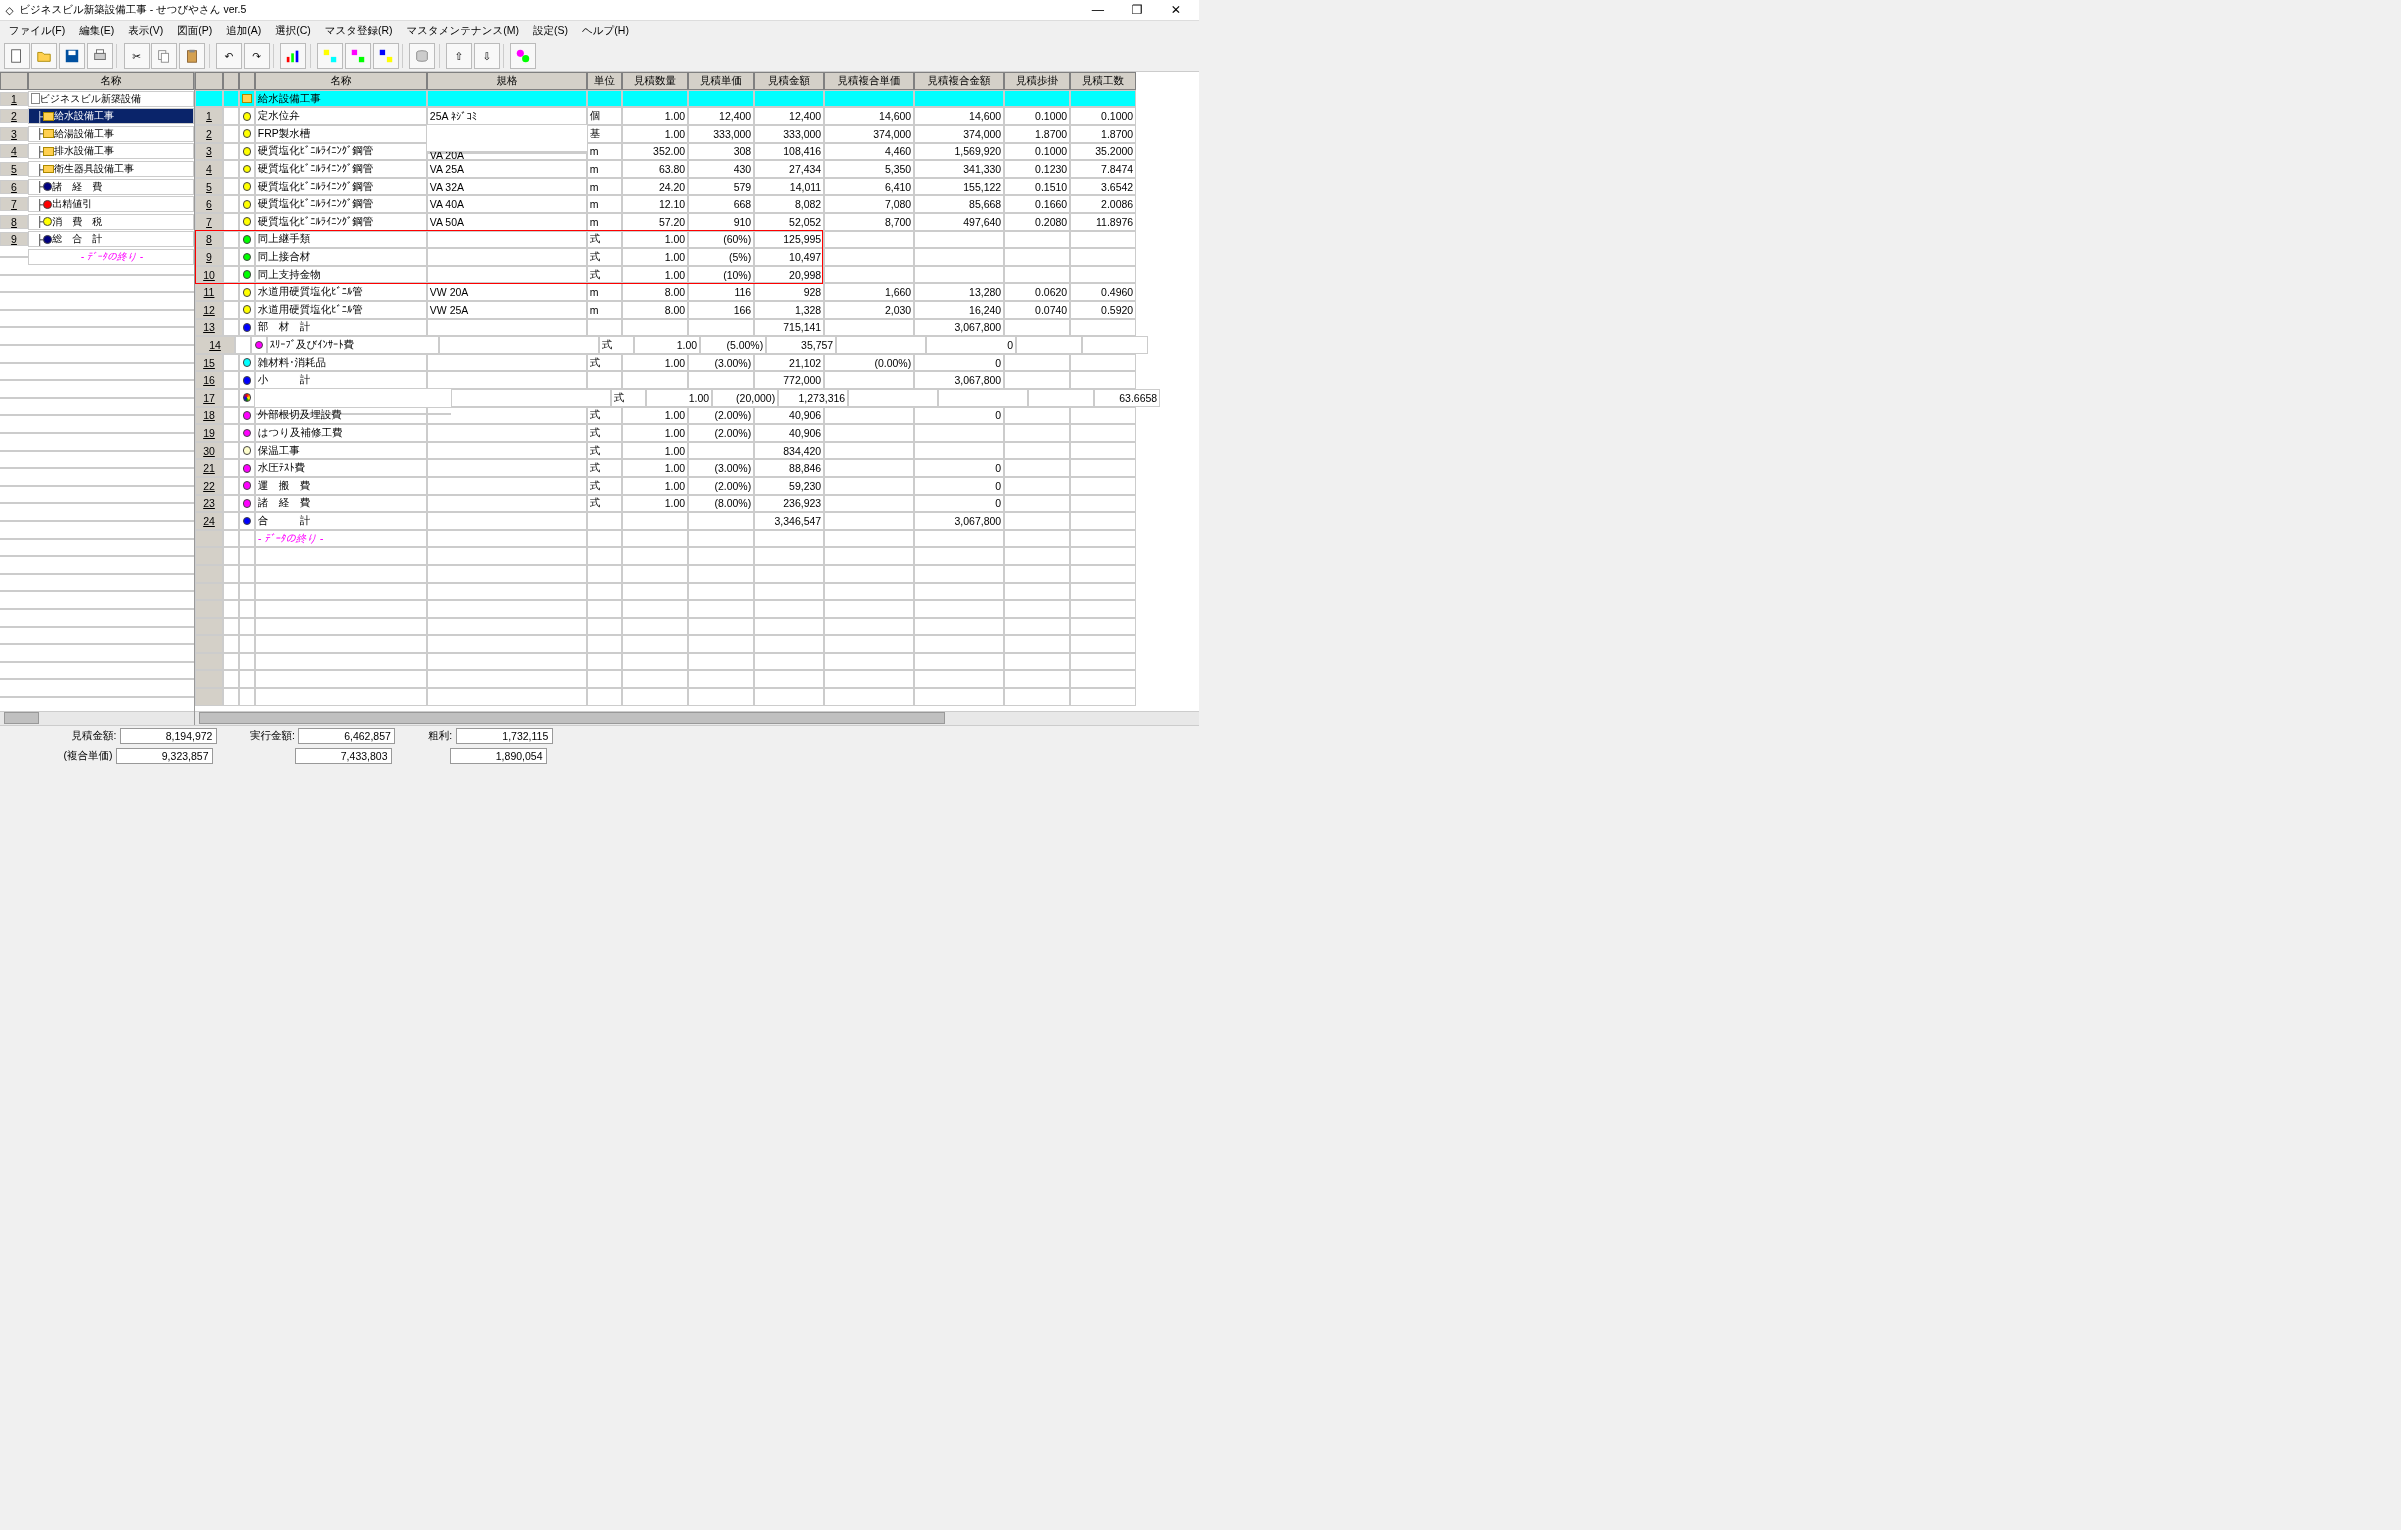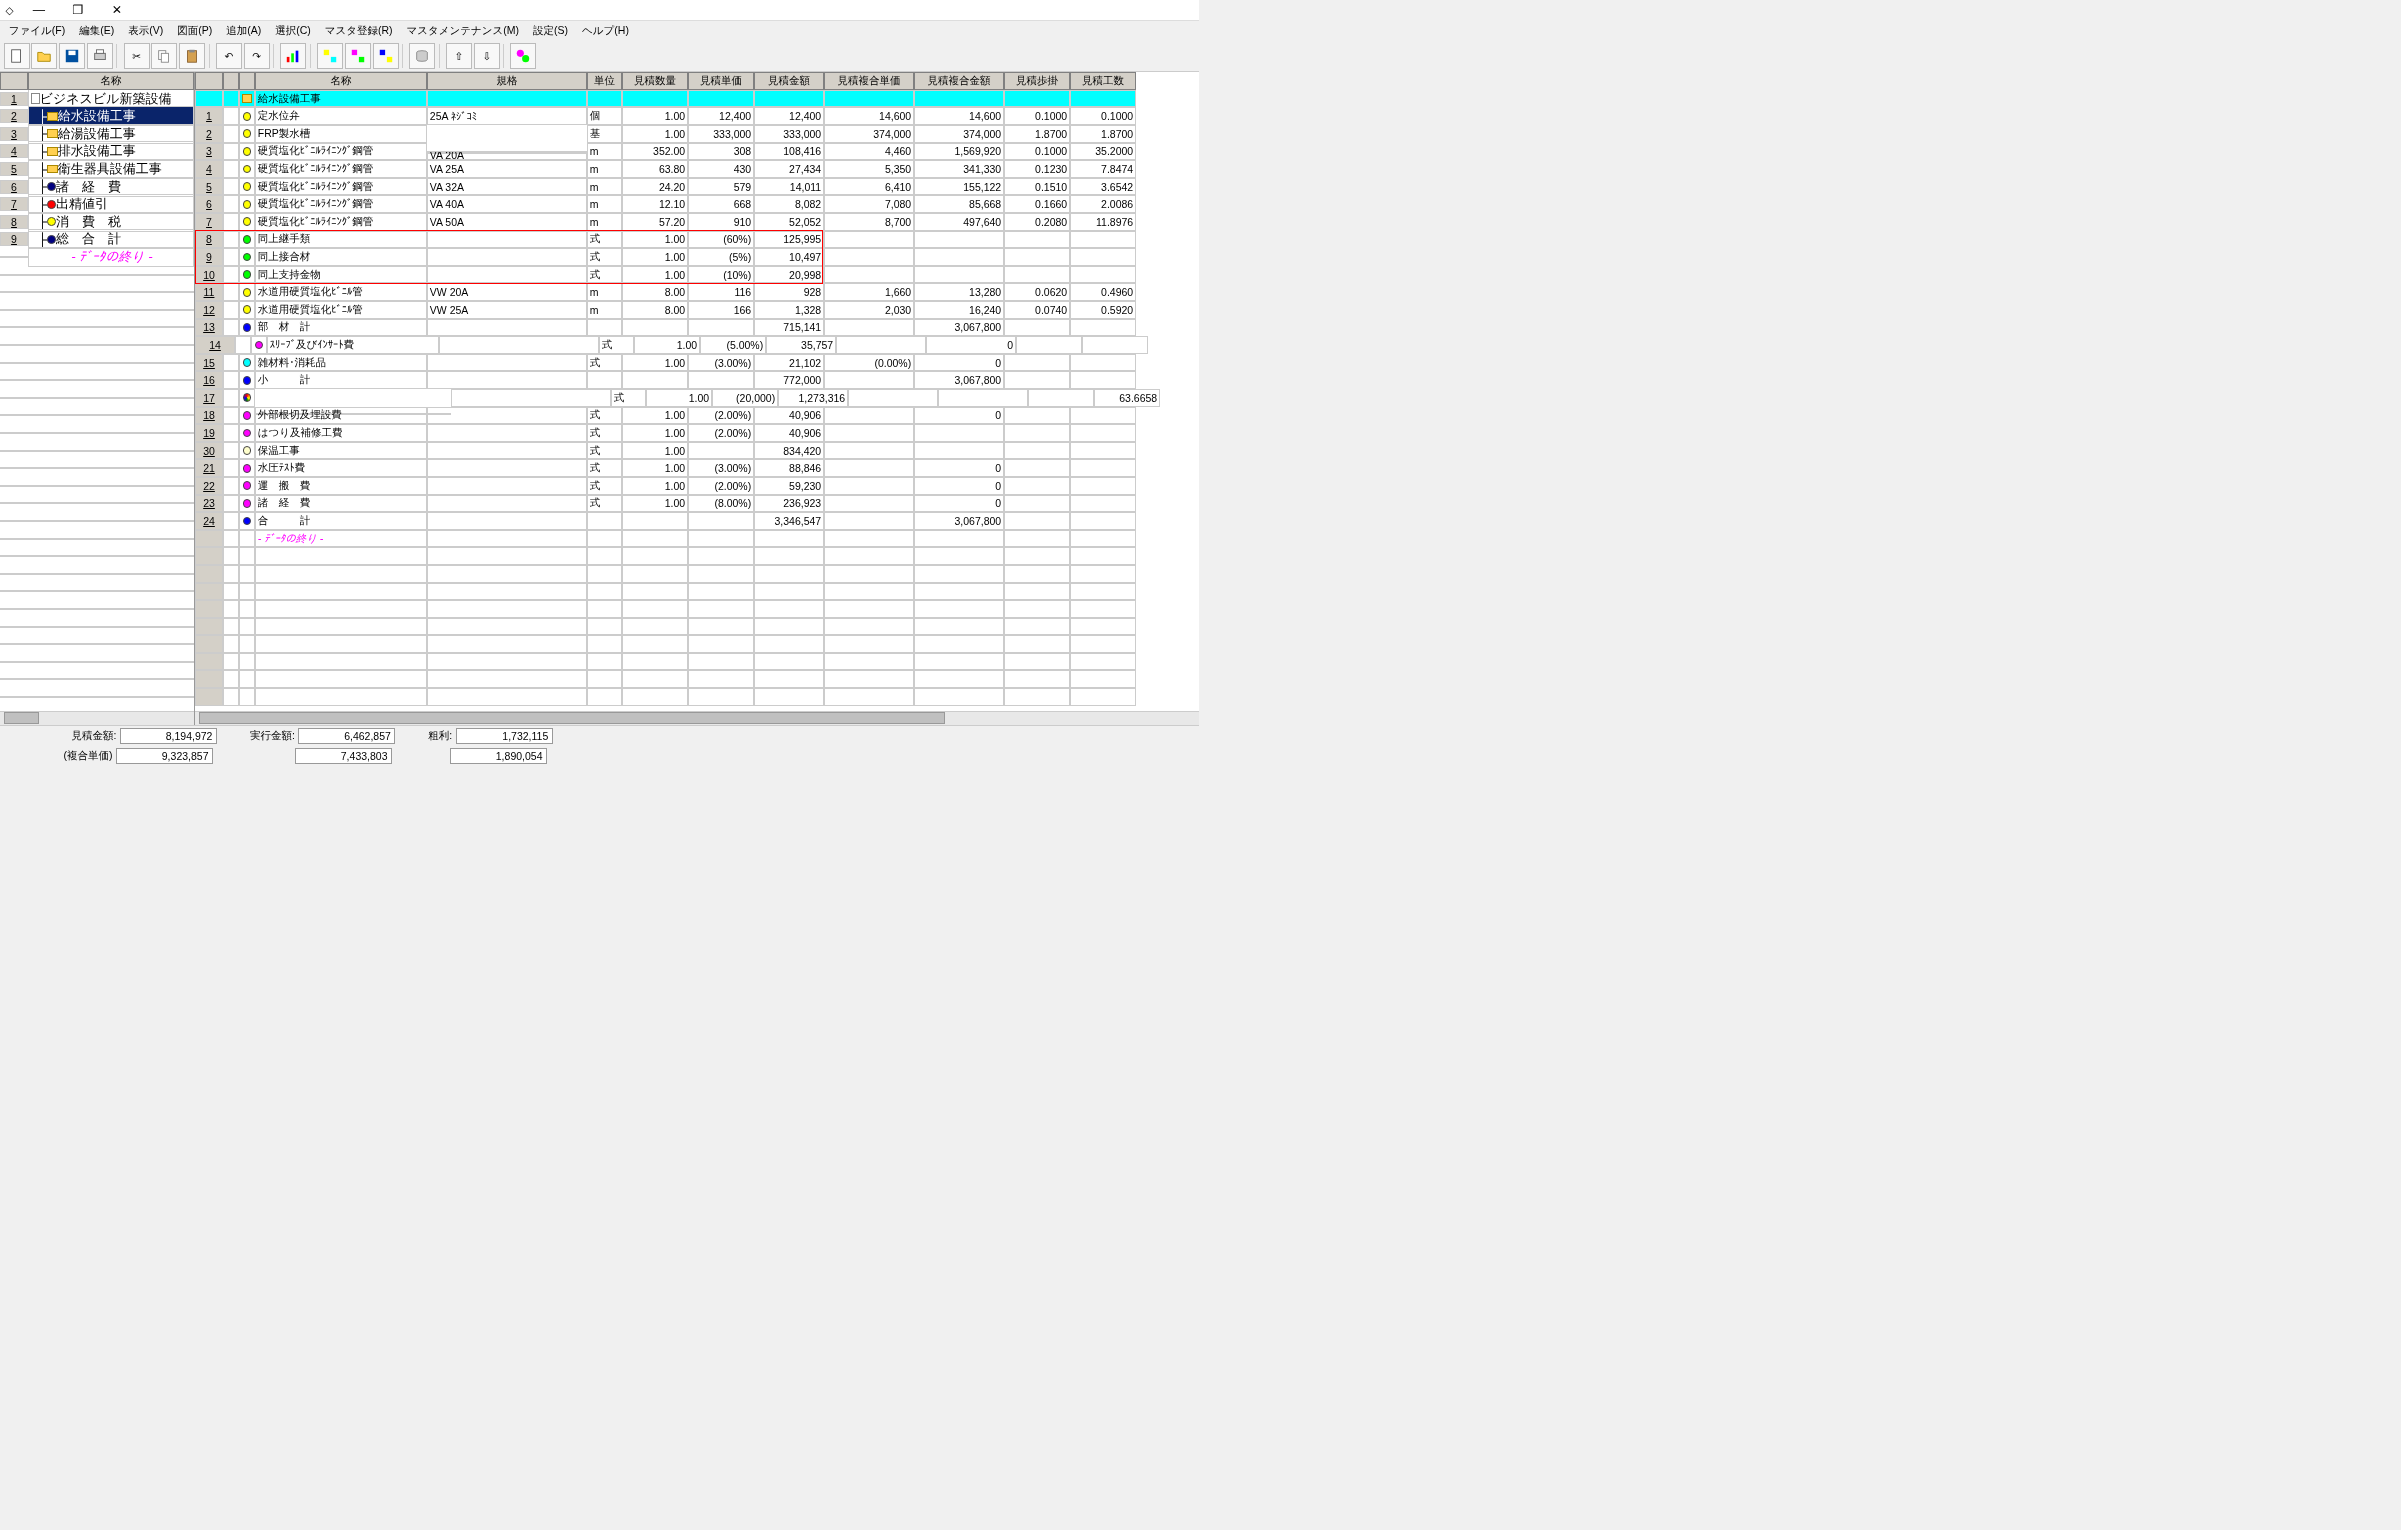--- a/index.html
+++ b/index.html
@@ -14,21 +14,21 @@
 .toolbar{background:#f0f0f0;height:32px;display:flex;align-items:center;padding:1.8px 3.5px;border-bottom:0.9px solid #ccc;gap:1.8px;}
 .tool-btn{width:26px;height:26px;border:0.9px solid #bbb;background:#f8f8f8;display:flex;align-items:center;justify-content:center;cursor:pointer;}
 .tool-sep{width:3.5px;height:24.6px;border-left:0.9px solid #ccc;margin:0 1.8px;}
 .main{display:flex;height:calc(765px - 21px - 19.3px - 32px - 21px - 19.3px);background:#fff;}
 .left-panel{width:195px;display:flex;flex-direction:column;border-right:0.9px solid #999;}
 .tree-header{display:flex;height:17.6px;}
 .tree-header .hcell{border:0.9px solid #808080;background:#d4d0c8;display:flex;align-items:center;justify-content:center;font-size:10.5px;}
 .tree-rows{flex:1;overflow:hidden;}
 .tree-row{display:flex;height:17.6px;align-items:center;}
 .tree-row .num{width:28px;border:0.9px solid #ccc;background:#d4d0c8;text-align:center;font-size:10.5px;display:flex;align-items:center;justify-content:center;text-decoration:underline;}
-.tree-row .content{flex:1;border:0.9px solid #ccc;display:flex;align-items:center;padding-left:1.8px;font-size:13px;white-space:nowrap;overflow:hidden;}
+.tree-row .content{flex:1;border:0.9px solid #ccc;display:flex;align-items:center;padding-left:1.8px;font-size:10px;white-space:nowrap;overflow:hidden;}
 .tree-row.selected .content{background:#0a246a;color:#fff;}
 .tree-end{color:#ff00ff;text-align:center;flex:1;font-style:italic;}
 .right-panel{flex:1;display:flex;flex-direction:column;overflow:hidden;}
 .grid-header{display:flex;height:17.6px;}
 .grid-header .hcell{border:0.9px solid #808080;background:#d4d0c8;display:flex;align-items:center;justify-content:center;font-size:10.5px;white-space:nowrap;overflow:hidden;}
 .grid-body{flex:1;overflow:hidden;}
 .grid-row{display:flex;height:17.6px;}
 .grid-row .cell{border:0.9px solid #ccc;display:flex;align-items:center;font-size:10.5px;padding:0 1.8px;white-space:nowrap;overflow:hidden;}
 .grid-row .num{width:28px;background:#d4d0c8;justify-content:center;text-decoration:underline;}
 .grid-row .ic{width:16px;justify-content:center;}
@@ -54,20 +54,21 @@
 .statusbar2 .slot{border:0.9px inset #ccc;padding:0.9px 7px;margin-left:1.8px;min-width:17.6px;height:16px;}
 .folder-icon{width:10.5px;height:8.8px;background:#ffd050;border:0.9px solid #aa8800;}
 .doc-icon{width:8.8px;height:10.5px;background:#fff;border:0.9px solid #888;}
 .red-overlay{position:absolute;border:1.8px solid #ff0000;pointer-events:none;z-index:10;}
 </style>
 </head>
 <body>
 
 <div class="titlebar">
   <span class="titlebar-icon">◇</span>
+  <span class="titlebar-text">ビジネスビル新築設備工事 - せつびやさん ver.5</span>
   <div class="titlebar-btns">
     <div class="titlebar-btn">―</div>
     <div class="titlebar-btn">❐</div>
     <div class="titlebar-btn">✕</div>
   </div>
 </div>
 
 <div class="menubar" id="menubar">
     <div class="menu-item">ファイル(F)</div>
     <div class="menu-item">編集(E)</div>

